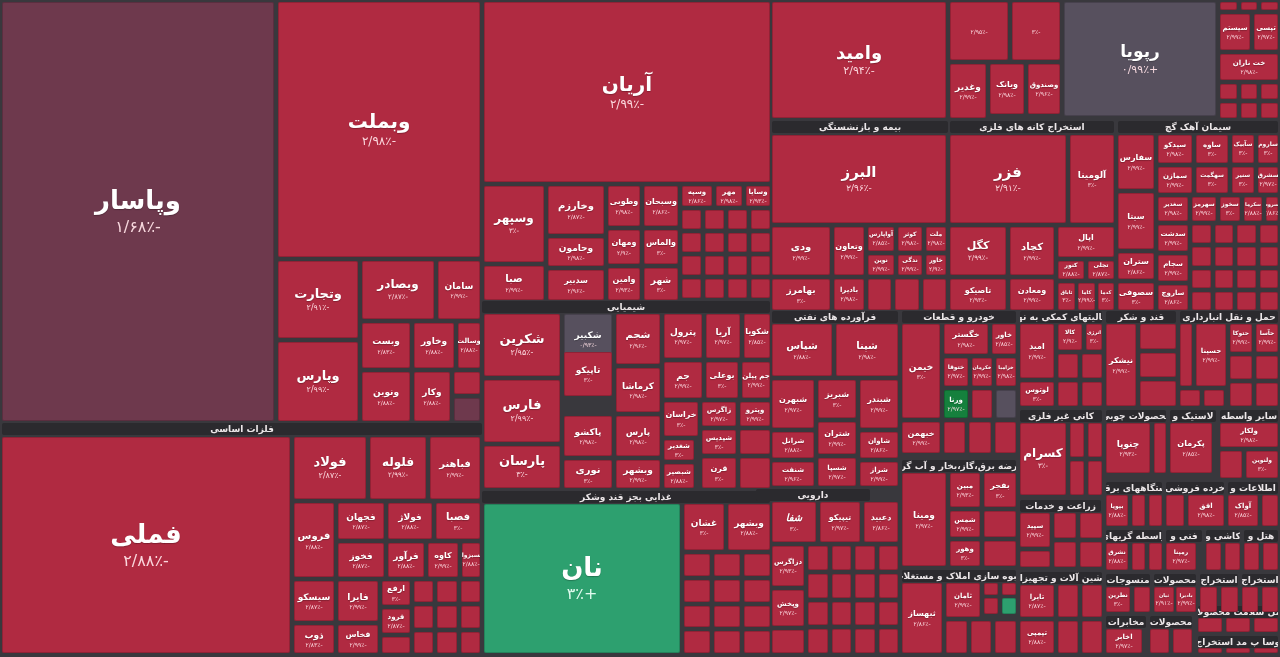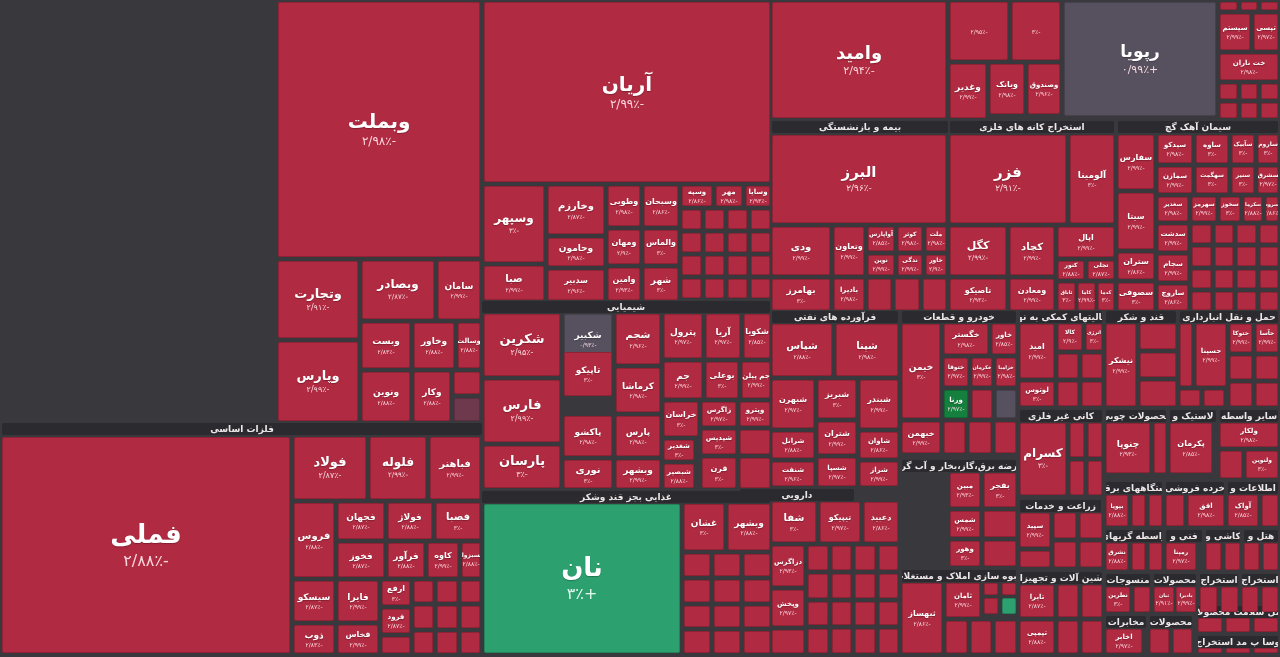--- a/index.html
+++ b/index.html
@@ -19,20 +19,24 @@
   .sector-header{
     position:absolute;height:12px;display:flex;align-items:center;justify-content:center;
     background:#2b2a2e;color:#ece7e9;font-size:9px;font-weight:bold;
     border-radius:2px;white-space:nowrap;overflow:hidden;line-height:1;
   }
 </style>
 </head>
 <body>
 
 <div id="treemap">
+    <div class="tile" style="background: rgb(110, 57, 77); left: 2px; top: 2px; width: 272px; height: 419px;">
+      <span class="t-name" style="font-size: 26px;">وپاسار</span>
+      <span class="t-val" style="font-size: 16px;">-۱/۶۸٪</span>
+    </div>
     <div class="tile" style="background: rgb(176, 42, 65); left: 278px; top: 2px; width: 202px; height: 255px;">
       <span class="t-name" style="font-size: 20px;">وبملت</span>
       <span class="t-val" style="font-size: 12px;">-۲/۹۸٪</span>
     </div>
     <div class="tile" style="background: rgb(176, 42, 65); left: 278px; top: 261px; width: 80px; height: 77px;">
       <span class="t-name" style="font-size: 13px;">وتجارت</span>
       <span class="t-val" style="font-size: 8px;">-۲/۹۱٪</span>
     </div>
     <div class="tile" style="background: rgb(176, 42, 65); left: 362px; top: 261px; width: 72px; height: 58px;">
       <span class="t-name" style="font-size: 12px;">وبصادر</span>
@@ -554,21 +558,21 @@
     </div>
     <div class="tile" style="background: rgb(176, 42, 65); left: 818px; top: 458px; width: 38px; height: 28px;">
       <span class="t-name" style="font-size: 7px;">شسپا</span>
       <span class="t-val" style="font-size: 6px;">-۲/۹۷٪</span>
     </div>
     <div class="tile" style="background: rgb(176, 42, 65); left: 860px; top: 462px; width: 38px; height: 24px;">
       <span class="t-name" style="font-size: 7px;">شراز</span>
       <span class="t-val" style="font-size: 6px;">-۲/۹۹٪</span>
     </div>
     <div class="tile" style="background: rgb(176, 42, 65); left: 772px; top: 502px; width: 44px; height: 40px;">
-      <span class="t-name" style="font-size: 10px;">شفا</span>
+      <span class="t-name" style="font-size: 10px; font-style: italic;">شفا</span>
       <span class="t-val" style="font-size: 6px;">-۳٪</span>
     </div>
     <div class="tile" style="background: rgb(176, 42, 65); left: 820px; top: 502px; width: 40px; height: 40px;">
       <span class="t-name" style="font-size: 8px;">تیپیکو</span>
       <span class="t-val" style="font-size: 6px;">-۲/۹۷٪</span>
     </div>
     <div class="tile" style="background: rgb(176, 42, 65); left: 864px; top: 502px; width: 34px; height: 40px;">
       <span class="t-name" style="font-size: 8px;">دعبید</span>
       <span class="t-val" style="font-size: 6px;">-۲/۸۶٪</span>
     </div>
@@ -604,20 +608,24 @@
       <span class="t-name" style="font-size: 5px;">خزامیا</span>
       <span class="t-val" style="font-size: 6px;">-۲/۹۸٪</span>
     </div>
     <div class="tile" style="background: #15803d; left: 944px; top: 390px; width: 24px; height: 28px;">
       <span class="t-name" style="font-size: 7px;">ورنا</span>
       <span class="t-val" style="font-size: 6px;">-۲/۹۷٪</span>
     </div>
     <div class="tile" style="background: rgb(176, 42, 65); left: 902px; top: 422px; width: 38px; height: 31px;">
       <span class="t-name" style="font-size: 8px;">خبهمن</span>
       <span class="t-val" style="font-size: 6px;">-۲/۹۹٪</span>
+    </div>
+    <div class="tile" style="background: rgb(176, 42, 65); left: 902px; top: 473px; width: 44px; height: 93px;">
+      <span class="t-name" style="font-size: 9px;">ومینا</span>
+      <span class="t-val" style="font-size: 6px;">-۲/۹۷٪</span>
     </div>
     <div class="tile" style="background: rgb(176, 42, 65); left: 950px; top: 473px; width: 30px; height: 34px;">
       <span class="t-name" style="font-size: 7px;">مبین</span>
       <span class="t-val" style="font-size: 6px;">-۲/۹۳٪</span>
     </div>
     <div class="tile" style="background: rgb(176, 42, 65); left: 984px; top: 473px; width: 32px; height: 34px;">
       <span class="t-name" style="font-size: 8px;">بفجر</span>
       <span class="t-val" style="font-size: 6px;">-۳٪</span>
     </div>
     <div class="tile" style="background: rgb(176, 42, 65); left: 950px; top: 511px; width: 30px; height: 26px;">
@@ -740,21 +748,21 @@
     <div class="sector-header" style="left: 482px; top: 491px; width: 288px;">غذایی بجز قند وشکر</div>
     <div class="sector-header" style="left: 482px; top: 301px; width: 288px;">شیمیایی</div>
     <div class="sector-header" style="left: 772px; top: 121px; width: 176px;">بیمه و بازنشستگی</div>
     <div class="sector-header" style="left: 950px; top: 121px; width: 164px;">استخراج کانه های فلزی</div>
     <div class="sector-header" style="left: 1118px; top: 121px; width: 160px;">سیمان آهک گچ</div>
     <div class="sector-header" style="left: 772px; top: 311px; width: 126px;">فرآورده های نفتی</div>
     <div class="sector-header" style="left: 902px; top: 311px; width: 114px;">خودرو و قطعات</div>
     <div class="sector-header" style="left: 1020px; top: 311px; width: 82px;">فعالیتهای کمکی به نهاد</div>
     <div class="sector-header" style="left: 1106px; top: 311px; width: 70px;">قند و شکر</div>
     <div class="sector-header" style="left: 1180px; top: 311px; width: 98px;">حمل و نقل انبارداری</div>
-    <div class="sector-header" style="left: 740px; top: 489px; width: 114px;">دارویی</div>
+    <div class="sector-header" style="left: 756px; top: 489px; width: 114px;">دارویی</div>
     <div class="sector-header" style="left: 902px; top: 460px; width: 114px;">عرضه برق،گاز،بخار و آب گرم</div>
     <div class="sector-header" style="left: 1020px; top: 410px; width: 82px;">کانی غیر فلزی</div>
     <div class="sector-header" style="left: 1106px; top: 410px; width: 60px;">محصولات چوبی</div>
     <div class="sector-header" style="left: 1170px; top: 410px; width: 46px;">لاستیک و</div>
     <div class="sector-header" style="left: 1220px; top: 410px; width: 58px;">سایر واسطه</div>
     <div class="sector-header" style="left: 1020px; top: 500px; width: 81px;">زراعت و خدمات</div>
     <div class="sector-header" style="left: 1106px; top: 482px; width: 56px;">دستگاههای برقی</div>
     <div class="sector-header" style="left: 1166px; top: 482px; width: 58px;">خرده فروشی</div>
     <div class="sector-header" style="left: 1228px; top: 482px; width: 50px;">اطلاعات و</div>
     <div class="sector-header" style="left: 1106px; top: 530px; width: 56px;">واسطه گریهای</div>

